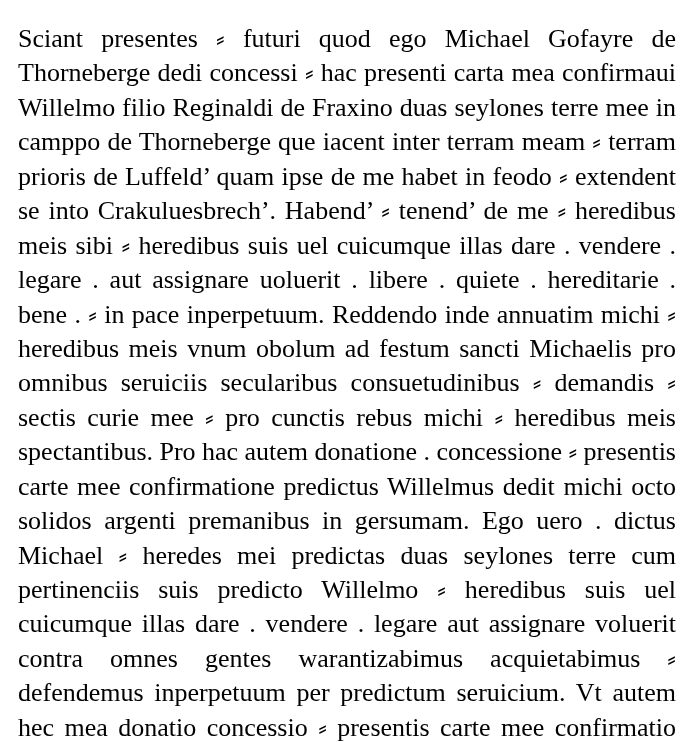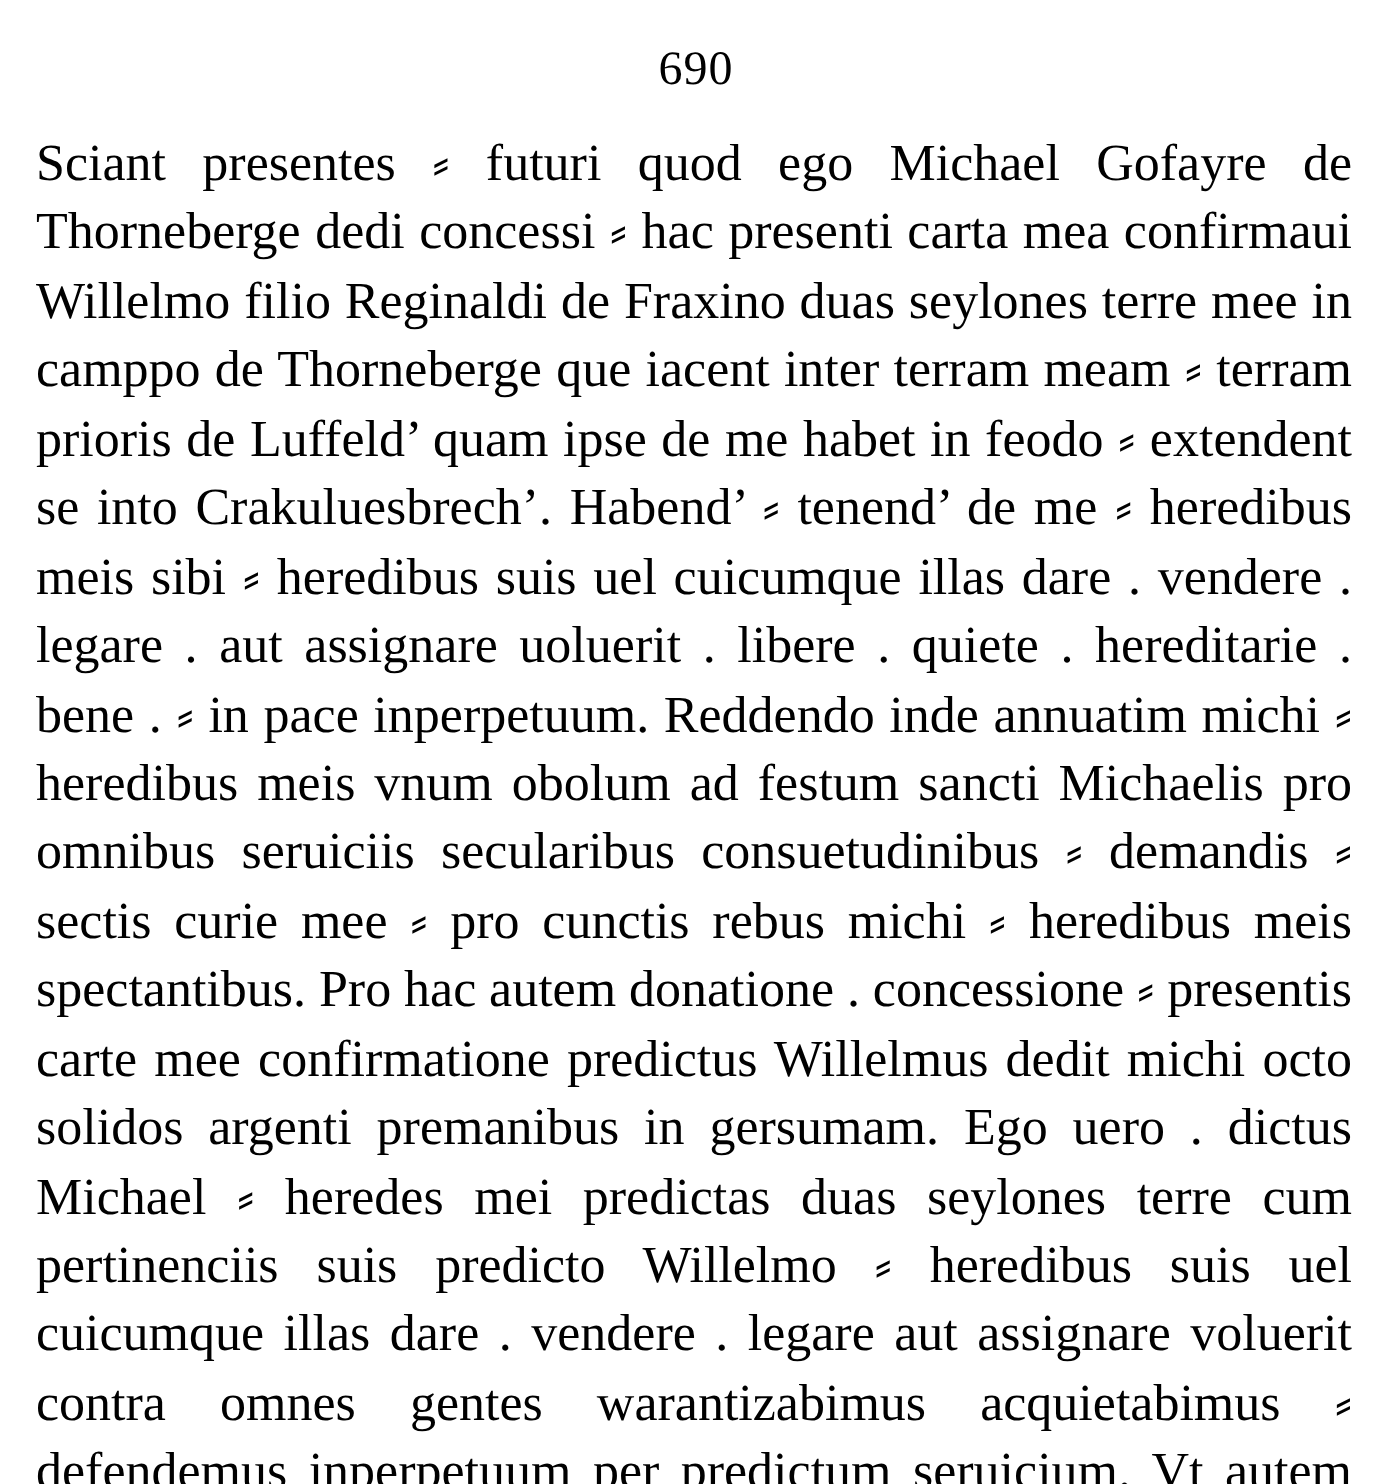--- a/index.html
+++ b/index.html
@@ -53,19 +53,18 @@
     padding-right: 2px;
     hyphens: manual;
     word-spacing: -0.2px;
   }
 </style>
 </head>
 <body>
 
 <div class="page">
 
-  <div class="page-number">690</div>
 
 
 
   <p class="body-text">Sciant presentes ⸗ futuri quod ego Michael Gofayre de Thorneberge dedi concessi ⸗ hac presenti carta mea confirmaui Willelmo filio Reginaldi de Fraxino duas seylones terre mee in camppo de Thorneberge que iacent inter terram meam ⸗ terram prioris de Luffeld’ quam ipse de me habet in feodo ⸗ extendent se into Crakuluesbrech’. Habend’ ⸗ tenend’ de me ⸗ heredibus meis sibi ⸗ heredibus suis uel cuicumque illas dare . vendere . legare . aut assignare uoluerit . libere . quiete . hereditarie . bene . ⸗ in pace inperpetuum. Reddendo inde annuatim michi ⸗ heredibus meis vnum obolum ad festum sancti Michaelis pro omnibus seruiciis secularibus consuetudinibus ⸗ demandis ⸗ sectis curie mee ⸗ pro cunctis rebus michi ⸗ heredibus meis spectantibus. Pro hac autem donatione . concessione ⸗ presentis carte mee confirmatione predictus Willelmus dedit michi octo solidos argenti premanibus in gersumam. Ego uero . dictus Michael ⸗ heredes mei predictas duas seylones terre cum pertinenciis suis predicto Willelmo ⸗ heredibus suis uel cuicumque illas dare . vendere . legare aut assignare voluerit contra omnes gentes warantizabimus acquietabimus ⸗ defendemus inperpetuum per predictum seruicium. Vt autem hec mea donatio concessio ⸗ presentis carte mee confirmatio rata ⸗ stabilis inperpetuum permaneatː huic presenti scripto sigillum meum apposui. Hiis testibus . domino Radulfo tunc decano . Roberto de Westmonasterio . Willelmo de Helyden’ . Ricardo Tripaci . Roberto filio Elye . Michaele filio eius . Hugone de Helyden’ . Hugone filio Thome . Roberto Deueneys . Willelmo Vicario de Thorneberge clerico . ⸗ aliis.</p>
 
 </div>
 
 </body></html>

